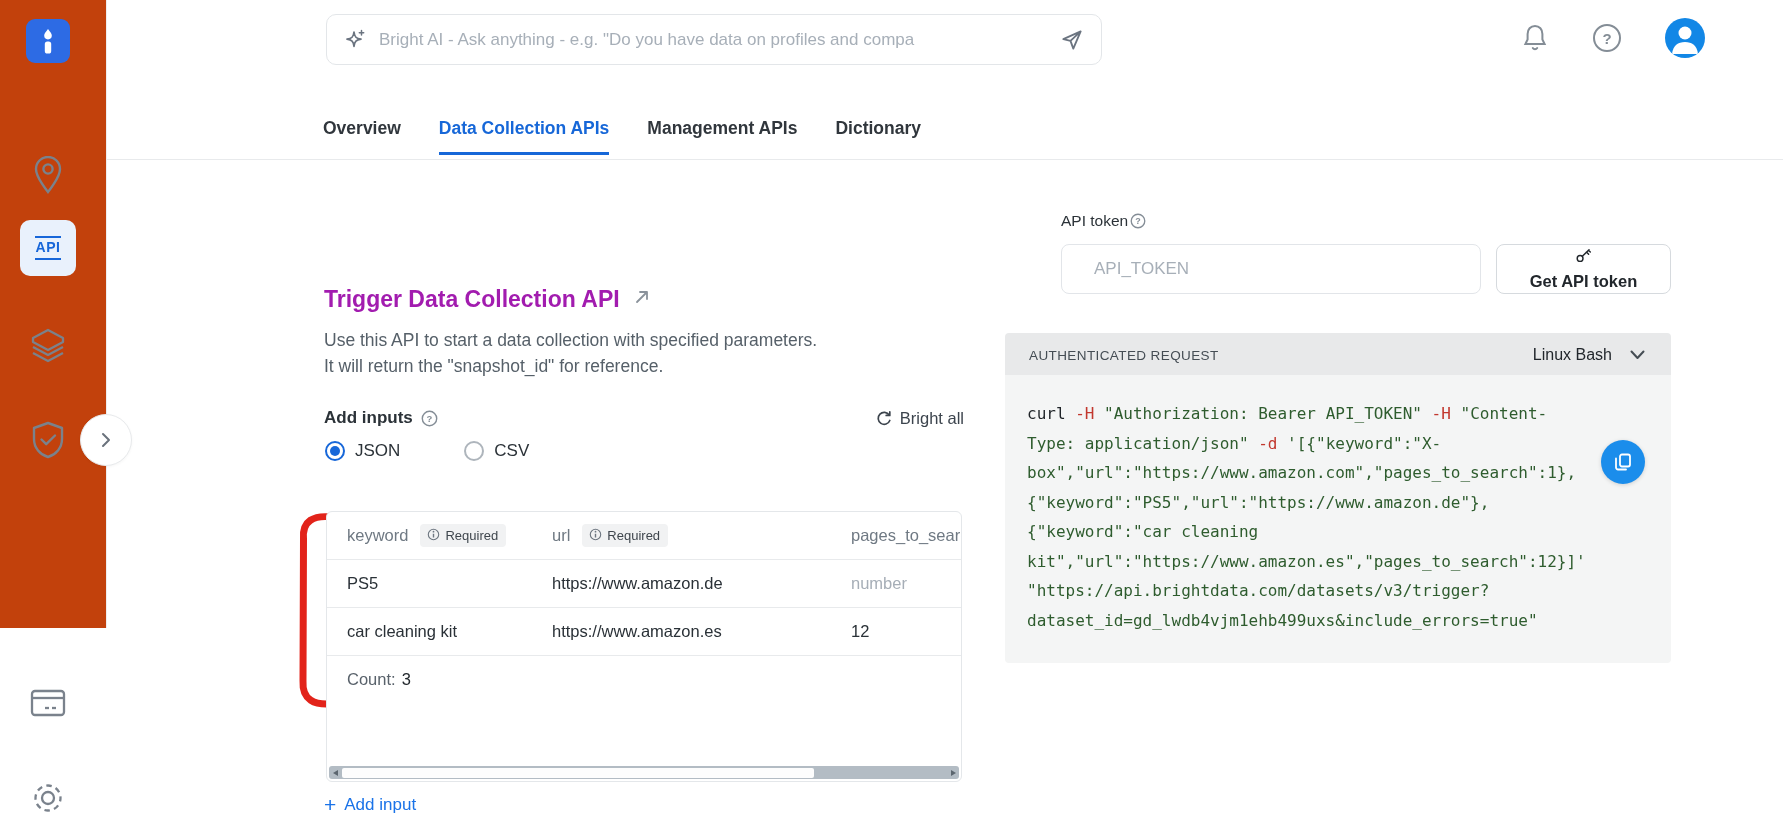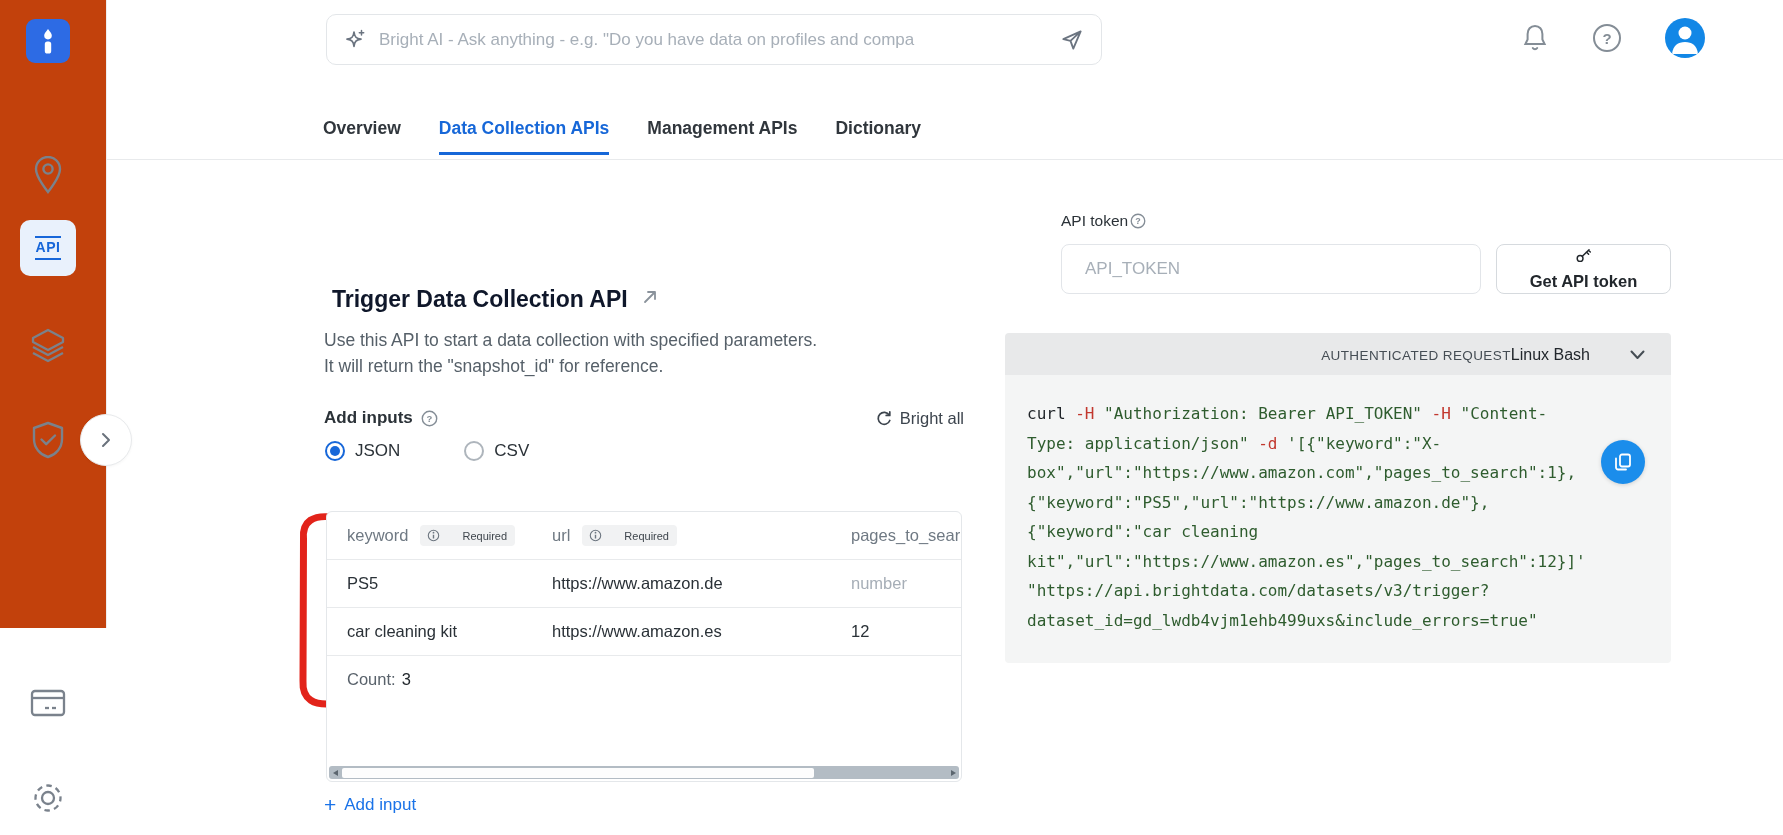--- a/index.html
+++ b/index.html
@@ -33,21 +33,21 @@
 
   
   .tabs { position:absolute; left:323px; top:118px; display:flex; gap:38px; }
   .tab { font-size:17.5px; font-weight:600; color:#30363c; padding-bottom:16px; cursor:pointer; position:relative; white-space:nowrap; }
   .tab.active { color:#1667d8; }
   .tab.active::after { content:""; position:absolute; left:0; right:0; bottom:0; height:3px; background:#1667d8; }
   .tabs-divider { position:absolute; left:107px; right:0; top:159px; height:1px; background:#e8eaec; }
 
   
   .title-block { position:absolute; left:324px; top:286px; }
-  .page-title { font-size:23px; font-weight:600; color:#0f172a; display:inline;margin-left:8px; }
+  .page-title { font-size:23px; font-weight:600; color:#a21caf; display:inline; }
   .ext-arrow { display:inline-block; margin-left:10px; vertical-align:2px; cursor:pointer; }
   .desc { position:absolute; left:324px; top:327px; width:648px; font-size:17.5px; line-height:26px; color:#566069; }
   .controls-row { position:absolute; left:324px; top:408px; width:640px; display:flex; justify-content:space-between; align-items:center; }
   .add-inputs { font-size:17px; font-weight:700; color:#2b3238; display:flex; align-items:center; gap:8px; }
   .clear-all { display:flex; align-items:center; gap:7px; font-size:16.5px; color:#3c444d; cursor:pointer; }
   .radio-row { position:absolute; left:325px; top:441px; display:flex; gap:64px; }
   .radio-opt { display:flex; align-items:center; gap:10px; cursor:pointer; }
   .radio { width:20px; height:20px; border-radius:50%; border:2px solid #aeb5bc; background:#fff; position:relative; }
   .radio.sel { border-color:#1767d9; }
   .radio.sel::after { content:""; position:absolute; left:3px; top:3px; width:10px; height:10px; border-radius:50%; background:#1767d9; }
@@ -58,54 +58,54 @@
 
   
   .table-panel { position:absolute; left:326px; top:511px; width:636px; height:271px;
     border:1px solid #e4e7ea; border-radius:6px; background:#fff; overflow:hidden; }
   .table-header { display:flex; align-items:center; height:47px; }
   .trow { display:flex; align-items:center; height:48px; border-top:1px solid #e8eaec; }
   .cell1 { width:225px; padding-left:20px; display:flex; align-items:center; gap:12px; overflow:hidden; white-space:nowrap; }
   .cell2 { width:299px; display:flex; align-items:center; gap:12px; overflow:hidden; white-space:nowrap; }
   .cell3 { flex:1; overflow:hidden; white-space:nowrap; display:flex; align-items:center; }
   .h-label { font-size:16.5px; color:#6f7983; }
-  .badge { display:inline-flex; align-items:flex-end; gap:22px; background:#f1f2f3; border-radius:4px;
-    padding:4px 8px 4px 7px; font-size:11px; color:#3f464d; }
+  .badge { display:inline-flex; align-items:flex-start; gap:5px; background:#f1f2f3; border-radius:4px;
+    padding:4px 8px 4px 7px; font-size:13px; color:#3f464d; }
   .td { font-size:16.5px; color:#2a3137; }
   .td.ph { color:#a6aeb7; }
   .count-row { display:flex; align-items:center; height:48px; border-top:1px solid #e8eaec; padding-left:20px; gap:6px; }
   .count-label { font-size:16.5px; color:#59626b; }
   .count-value { font-size:16.5px; color:#23292e; }
   .hscroll { position:absolute; left:2px; right:2px; bottom:2px; height:13px; background:#b3bcc4; border-radius:3px; }
   .hs-thumb { position:absolute; left:13px; top:1.5px; width:472px; height:10px; background:#fdfdfd; border-radius:2px; cursor:pointer; }
   .hs-arrow { position:absolute; top:0; width:12px; height:13px; display:flex; align-items:center; justify-content:center; cursor:pointer; }
   .hs-arrow.l { left:0; } .hs-arrow.r { right:0; }
   .tri-l { width:0; height:0; border-top:3.5px solid transparent; border-bottom:3.5px solid transparent; border-right:5px solid #5c666f; }
   .tri-r { width:0; height:0; border-top:3.5px solid transparent; border-bottom:3.5px solid transparent; border-left:5px solid #5c666f; }
 
   .add-input-link { position:absolute; left:324px; top:794px; display:flex; align-items:center; gap:8px;
     color:#1a73e8; font-size:17px; cursor:pointer; }
   .plus { font-size:21px; line-height:1; font-weight:400; }
 
   
   .token-label { position:absolute; left:1061px; top:212px; font-size:15.5px; font-weight:500; color:#2b3238;
     display:flex; align-items:center; gap:2px; }
   .token-input { position:absolute; left:1061px; top:244px; width:420px; height:50px;
-    border:1px solid #e2e5e9; border-radius:8px; padding:0 23px; font-size:17px; color:#2b3238;
+    border:1px solid #e2e5e9; border-radius:8px; padding:0 32px; font-size:17px; color:#2b3238;
     font-family:"Liberation Sans", sans-serif; outline:none; }
   .token-input::placeholder { color:#a7afb8; }
   .get-token-btn { position:absolute; left:1496px; top:244px; width:175px; height:50px; background:#fff;
     border:1px solid #d6dade; border-radius:8px; display:flex; align-items:center; justify-content:center; gap:8px;
     font-size:16.5px; font-weight:700; color:#22272c; cursor:pointer; font-family:"Liberation Sans", sans-serif;flex-direction:column; }
 
   .code-panel { position:absolute; left:1005px; top:333px; width:666px; height:330px; border-radius:4px; overflow:visible; }
-  .panel-head { height:42px; background:#e8e9ea; display:flex; align-items:center; justify-content:flex-end;
+  .panel-head { height:42px; background:#e8e9ea; display:flex; align-items:center; justify-content:space-between;
     padding:2px 26px 0 24px; border-radius:4px 4px 0 0; }
   .panel-title { font-size:13.5px; letter-spacing:.4px; color:#454d54; }
-  .lang-select { display:flex; align-items:center; gap:40px; cursor:pointer; }
+  .lang-select { display:flex; align-items:center; gap:18px; cursor:pointer; }
   .lang-label { font-size:16px; color:#22272c; }
   .code-area { position:relative; height:288px; background:#f4f5f5; padding:24px 22px 0 22px; border-radius:0 0 4px 4px; }
   .cline { font-family:"DejaVu Sans Mono", monospace; font-size:16px; line-height:29.5px; white-space:pre; }
   .tk-plain { color:#1f2428; } .tk-flag { color:#c2382e; } .tk-str { color:#2e5c2e; }
   .copy-btn { position:absolute; right:26px; top:65px; width:44px; height:44px; border-radius:50%;
     background:#1b8deb; display:flex; align-items:center; justify-content:center; cursor:pointer;
     box-shadow:0 1px 4px rgba(0,0,0,.15); }
 
   svg { display:block; }
 </style>

